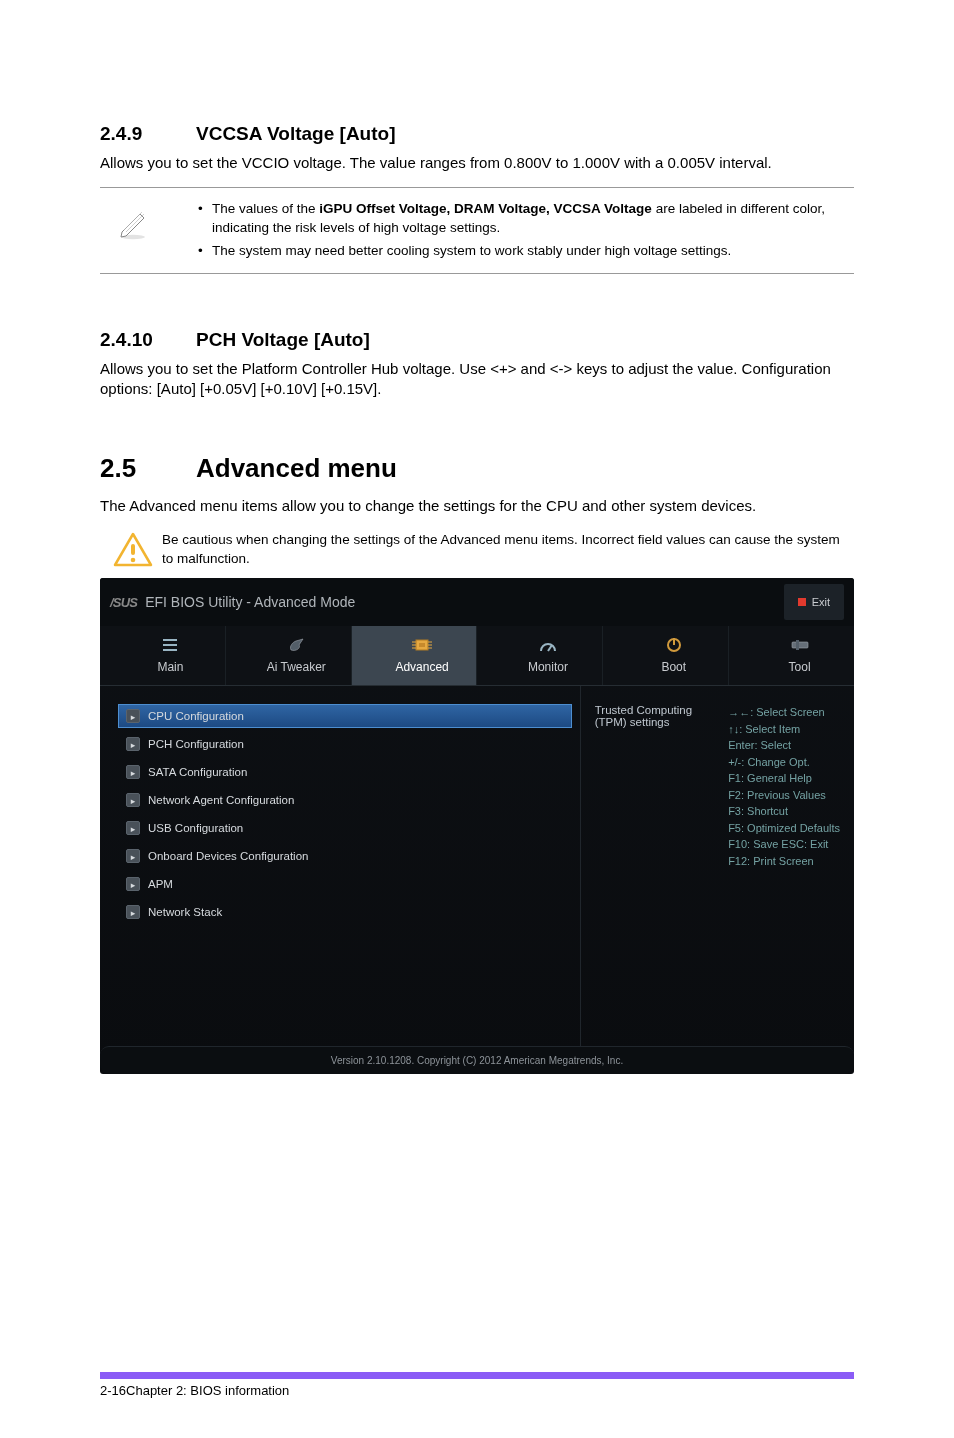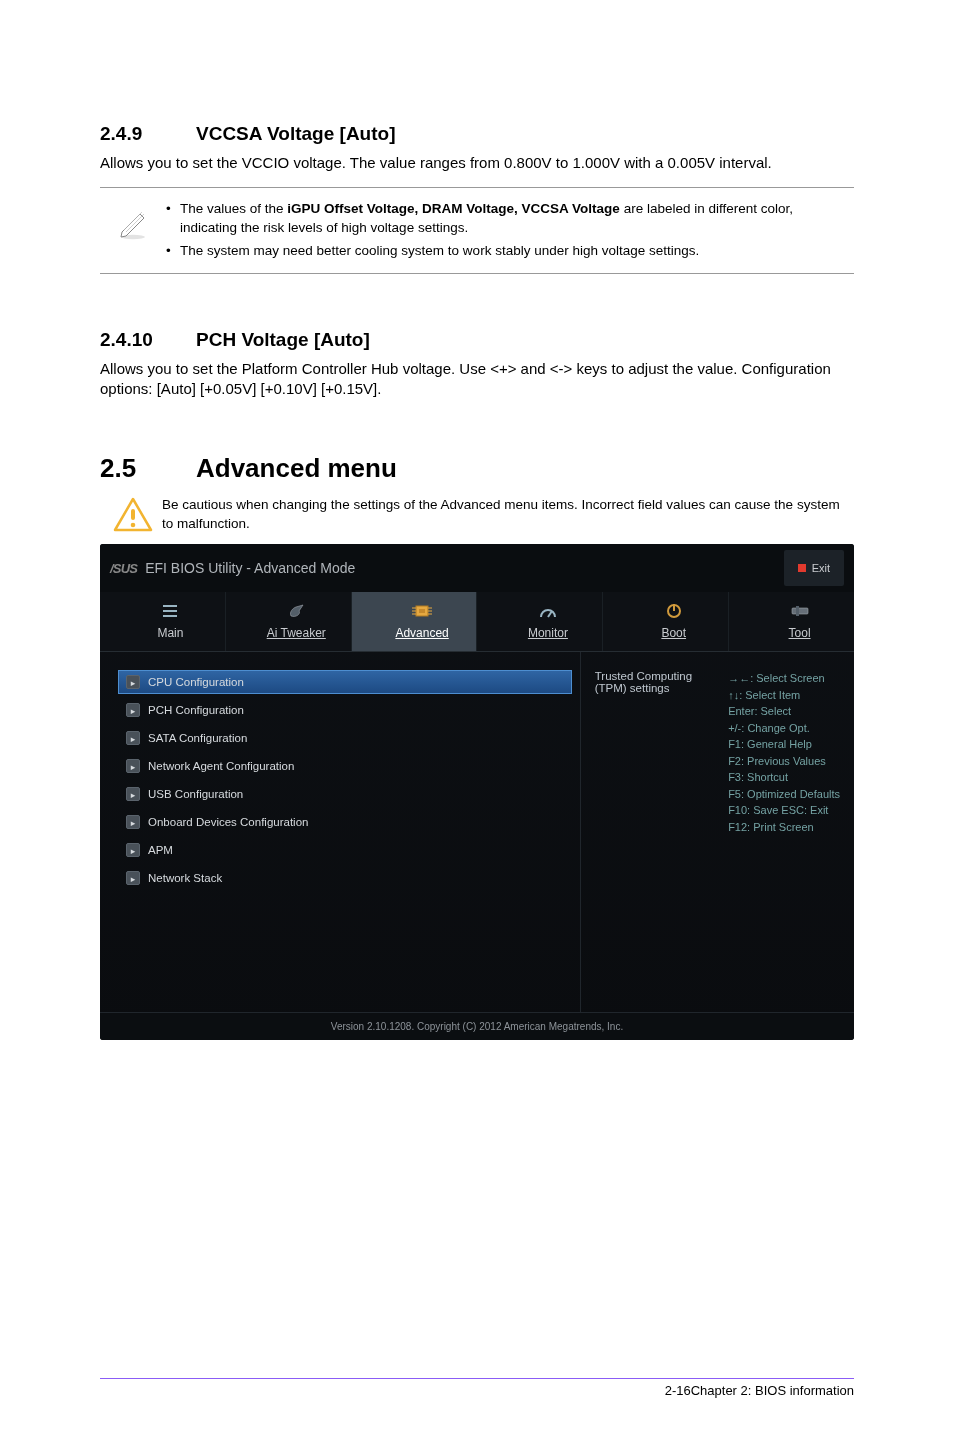--- a/index.html
+++ b/index.html
@@ -30,20 +30,21 @@
   p.body { font-size: 15px; line-height: 1.35; margin-bottom: 14px; }
 
   
   .notebox {
     display: flex;
     align-items: flex-start;
     border-top: 1px solid #999;
     border-bottom: 1px solid #999;
     padding: 8px 4px;
     margin: 6px 0 22px 0;
+    gap: 32px;
   }
   .notebox .icon-col {
     width: 58px;
     flex: 0 0 58px;
     display:flex;
     justify-content:center;
     padding-top:10px;
   }
   .notebox ul { list-style: none; margin-left: 4px; }
   .notebox li { font-size: 13.5px; line-height: 1.4; margin: 4px 0; padding-left:14px; position:relative; }
@@ -98,21 +99,21 @@
     text-align:center;
     padding:9px 0 11px 16px;
     color:#c8cbcf;
     font-size:12px;
     position:relative;
   }
   .bios-tab.active { background:#3c4650; color:#fff; }
   .bios-tab .icon { height:20px; display:flex; align-items:center; justify-content:center; margin-bottom:5px; }
   .bios-tab .icon svg { opacity:.9; }
   .bios-tab.active .icon svg { opacity:1; }
-  .bios-tab + .bios-tab { border-left:1px solid #1a2025;text-decoration:underline; }
+  .bios-tab + .bios-tab { border-left:1px solid #1a2025; }
 
   .bios-body { display:flex; min-height:360px; }
   .bios-left {
     flex:1.85;
     padding:18px 8px 18px 18px;
     border-right:1px solid #20262c;
   }
   .cfg-item {
     display:flex; align-items:center;
     padding:5px 8px;
@@ -139,37 +140,38 @@
   .keys { color:#74a2a3; font-size:11px; line-height:1.5;margin-left:24px; }
   .keys div { white-space:nowrap; }
 
   .bios-footer {
     text-align:center;
     color:#8d9399;
     font-size:10px;
     padding:8px 0;
     border-top:1px solid #20262c;
     background:#0b0e11;
+    border-radius:9px;
   }
 
   .asus-logo {
     display:inline-flex; align-items:center; margin-right:8px;
     color:#888;
     font-weight:bold; font-style:italic;
     letter-spacing:-0.8px;
     font-size:13px;
   }
 
   .footer {
     position:absolute;
     bottom:40px;
     left:100px; right:100px;
-    border-top:1px solid #8b5cf6;
+    border-top:7px solid #8b5cf6;
     padding-top:4px;
-    display:flex; justify-content:flex-end;
+    display:flex; justify-content:flex-start;
     font-size:13px;
   }
   .spacer-lg { height:40px; }
   .bold { font-weight:bold; }
 </style>
 </head>
 <body>
 
 <div class="page">
 
@@ -197,20 +199,21 @@
   <h2 class="sect">
     <span class="secnum">2.4.10</span><span>PCH Voltage [Auto]</span>
   </h2>
   <p class="body">Allows you to set the Platform Controller Hub voltage. Use &lt;+&gt; and &lt;-&gt; keys to adjust the value. Configuration options: [Auto] [+0.05V] [+0.10V] [+0.15V].</p>
 
   <div class="spacer-lg"></div>
 
   <h1 class="chapter">
     <span class="chnum">2.5</span><span>Advanced menu</span>
   </h1>
+  <p class="body">The Advanced menu items allow you to change the settings for the CPU and other system devices.</p>
 
   <div class="cautionbox">
     <div class="icon-col">
       <svg width="40" height="36" viewBox="0 0 40 36">
         <path d="M20 2 L38 33 L2 33 Z" fill="none" stroke="#f2b430" stroke-width="2.5" stroke-linejoin="round"></path>
         <rect x="18" y="12" width="4" height="11" rx="2" fill="#f2b430"></rect>
         <circle cx="20" cy="28" r="2.3" fill="#f2b430"></circle>
       </svg>
     </div>
     <p>Be cautious when changing the settings of the Advanced menu items. Incorrect field values can cause the system to malfunction.</p>

